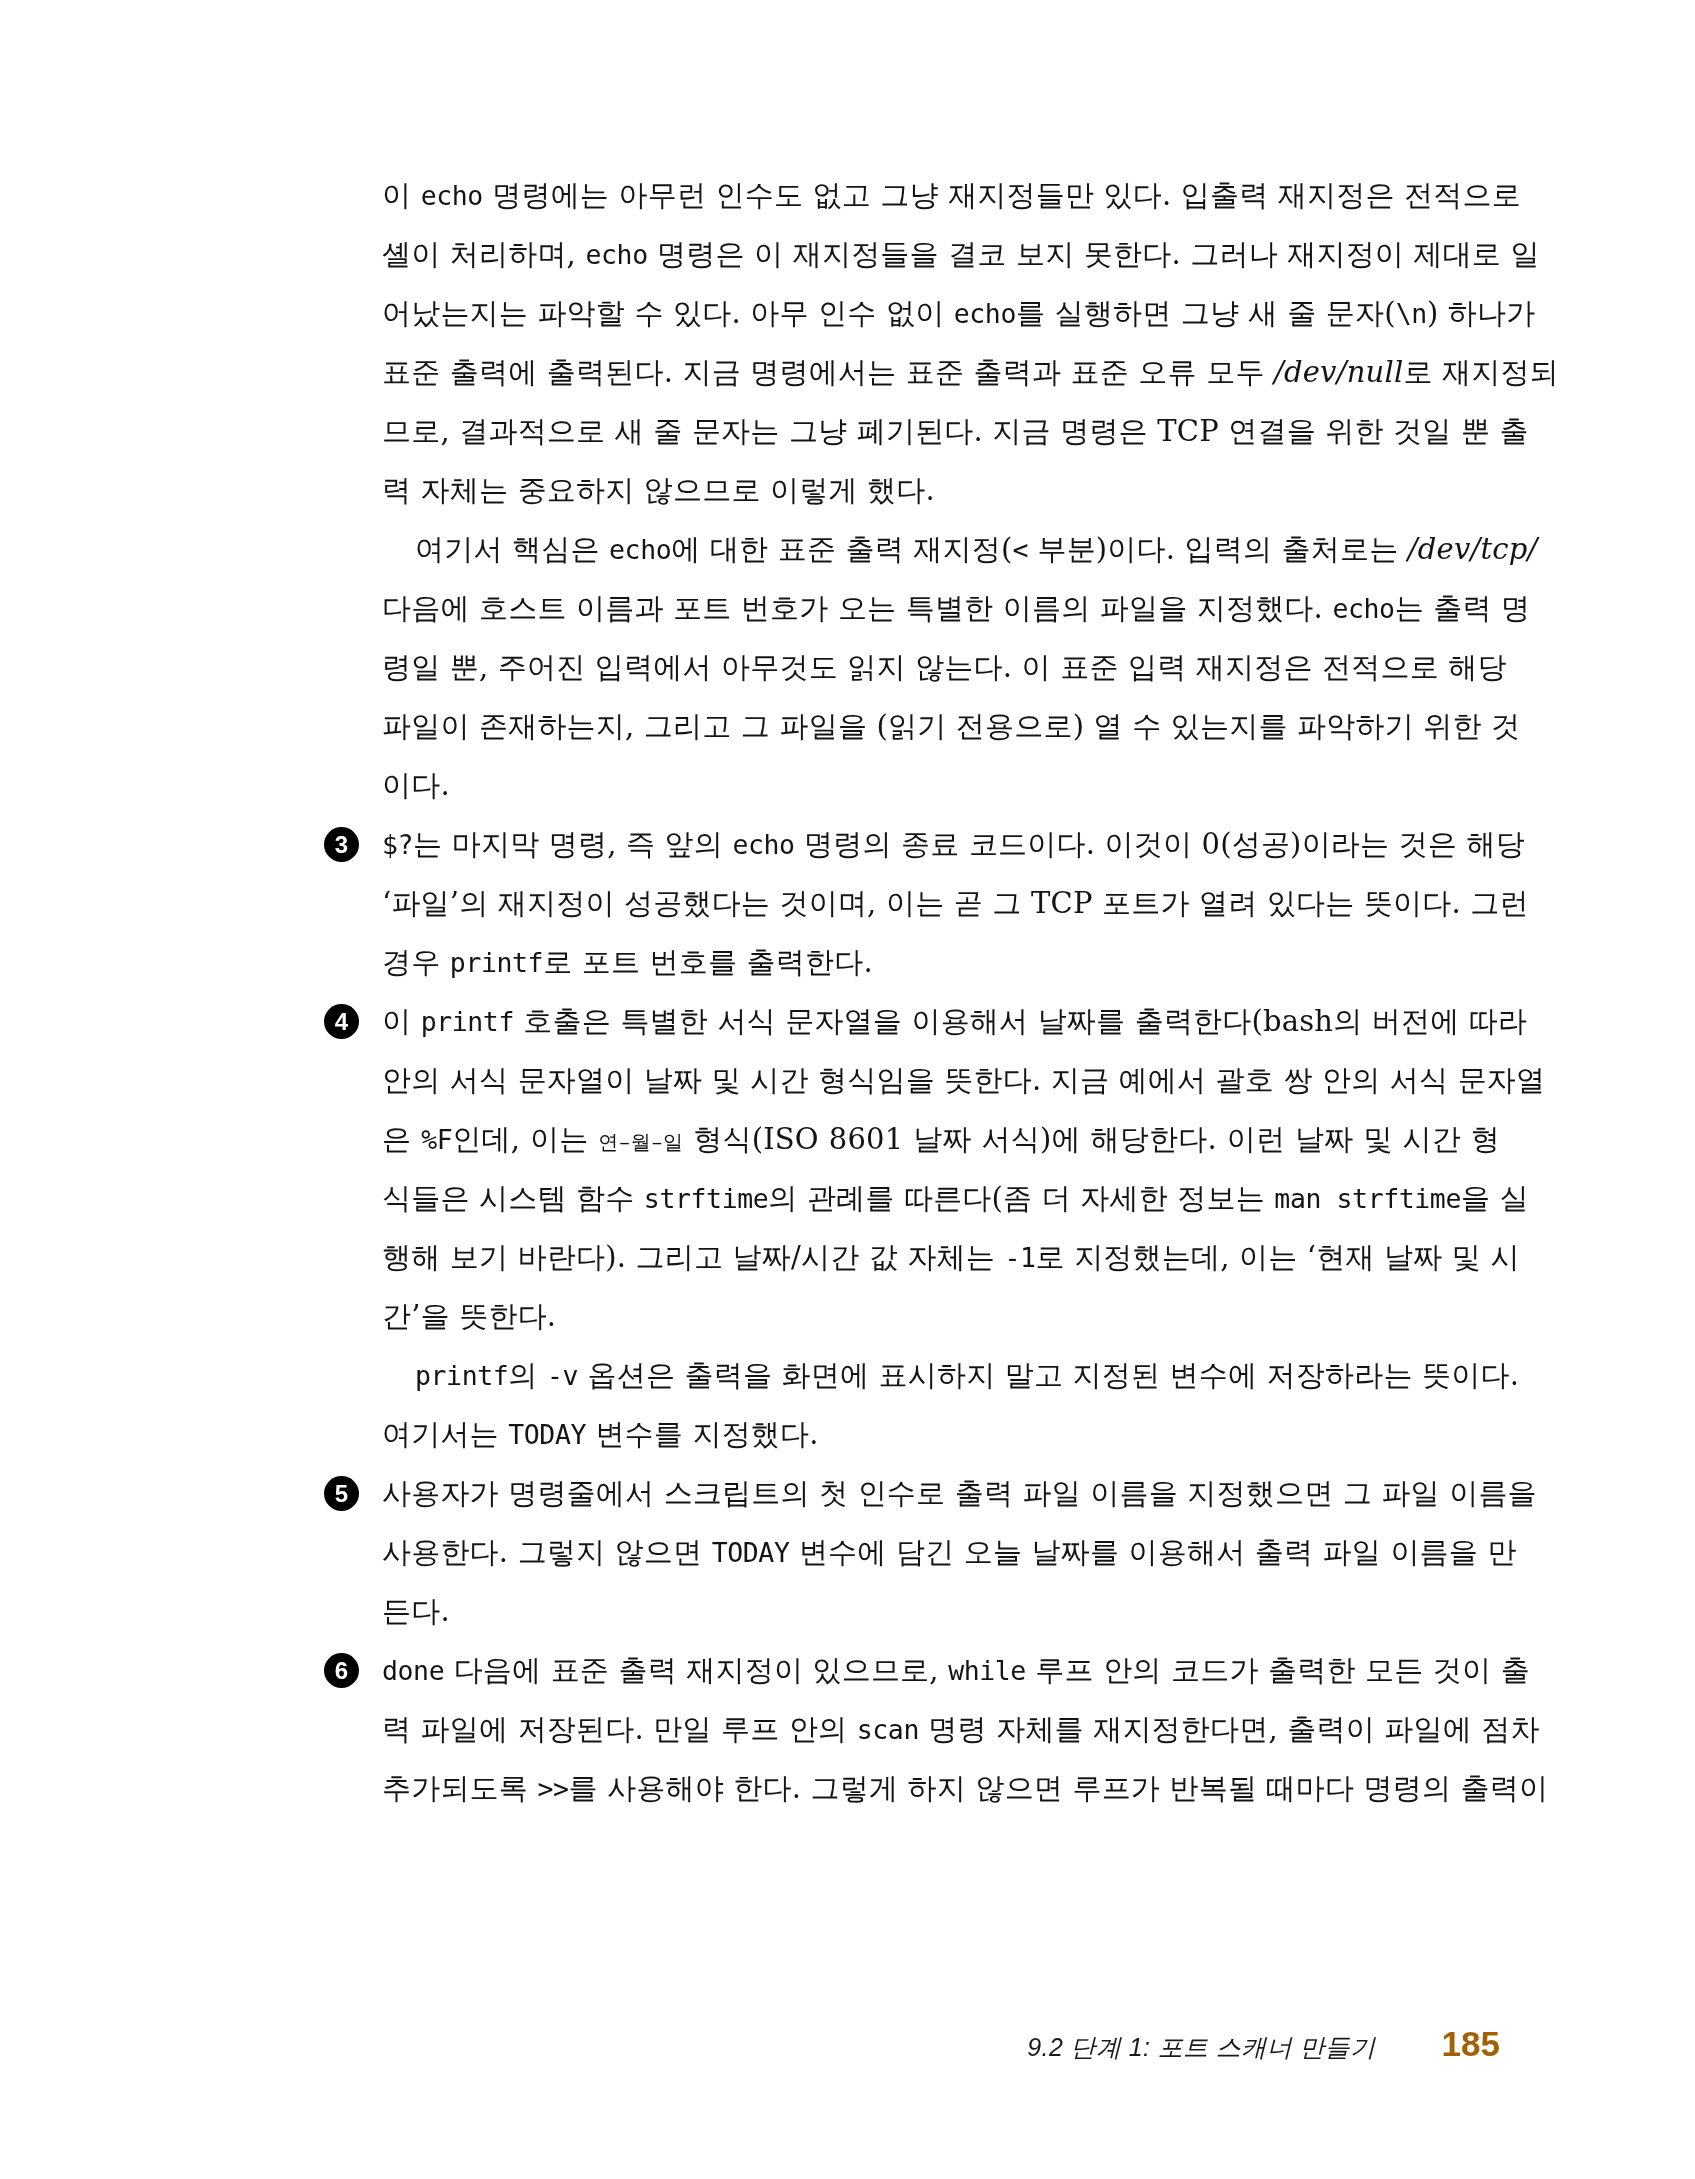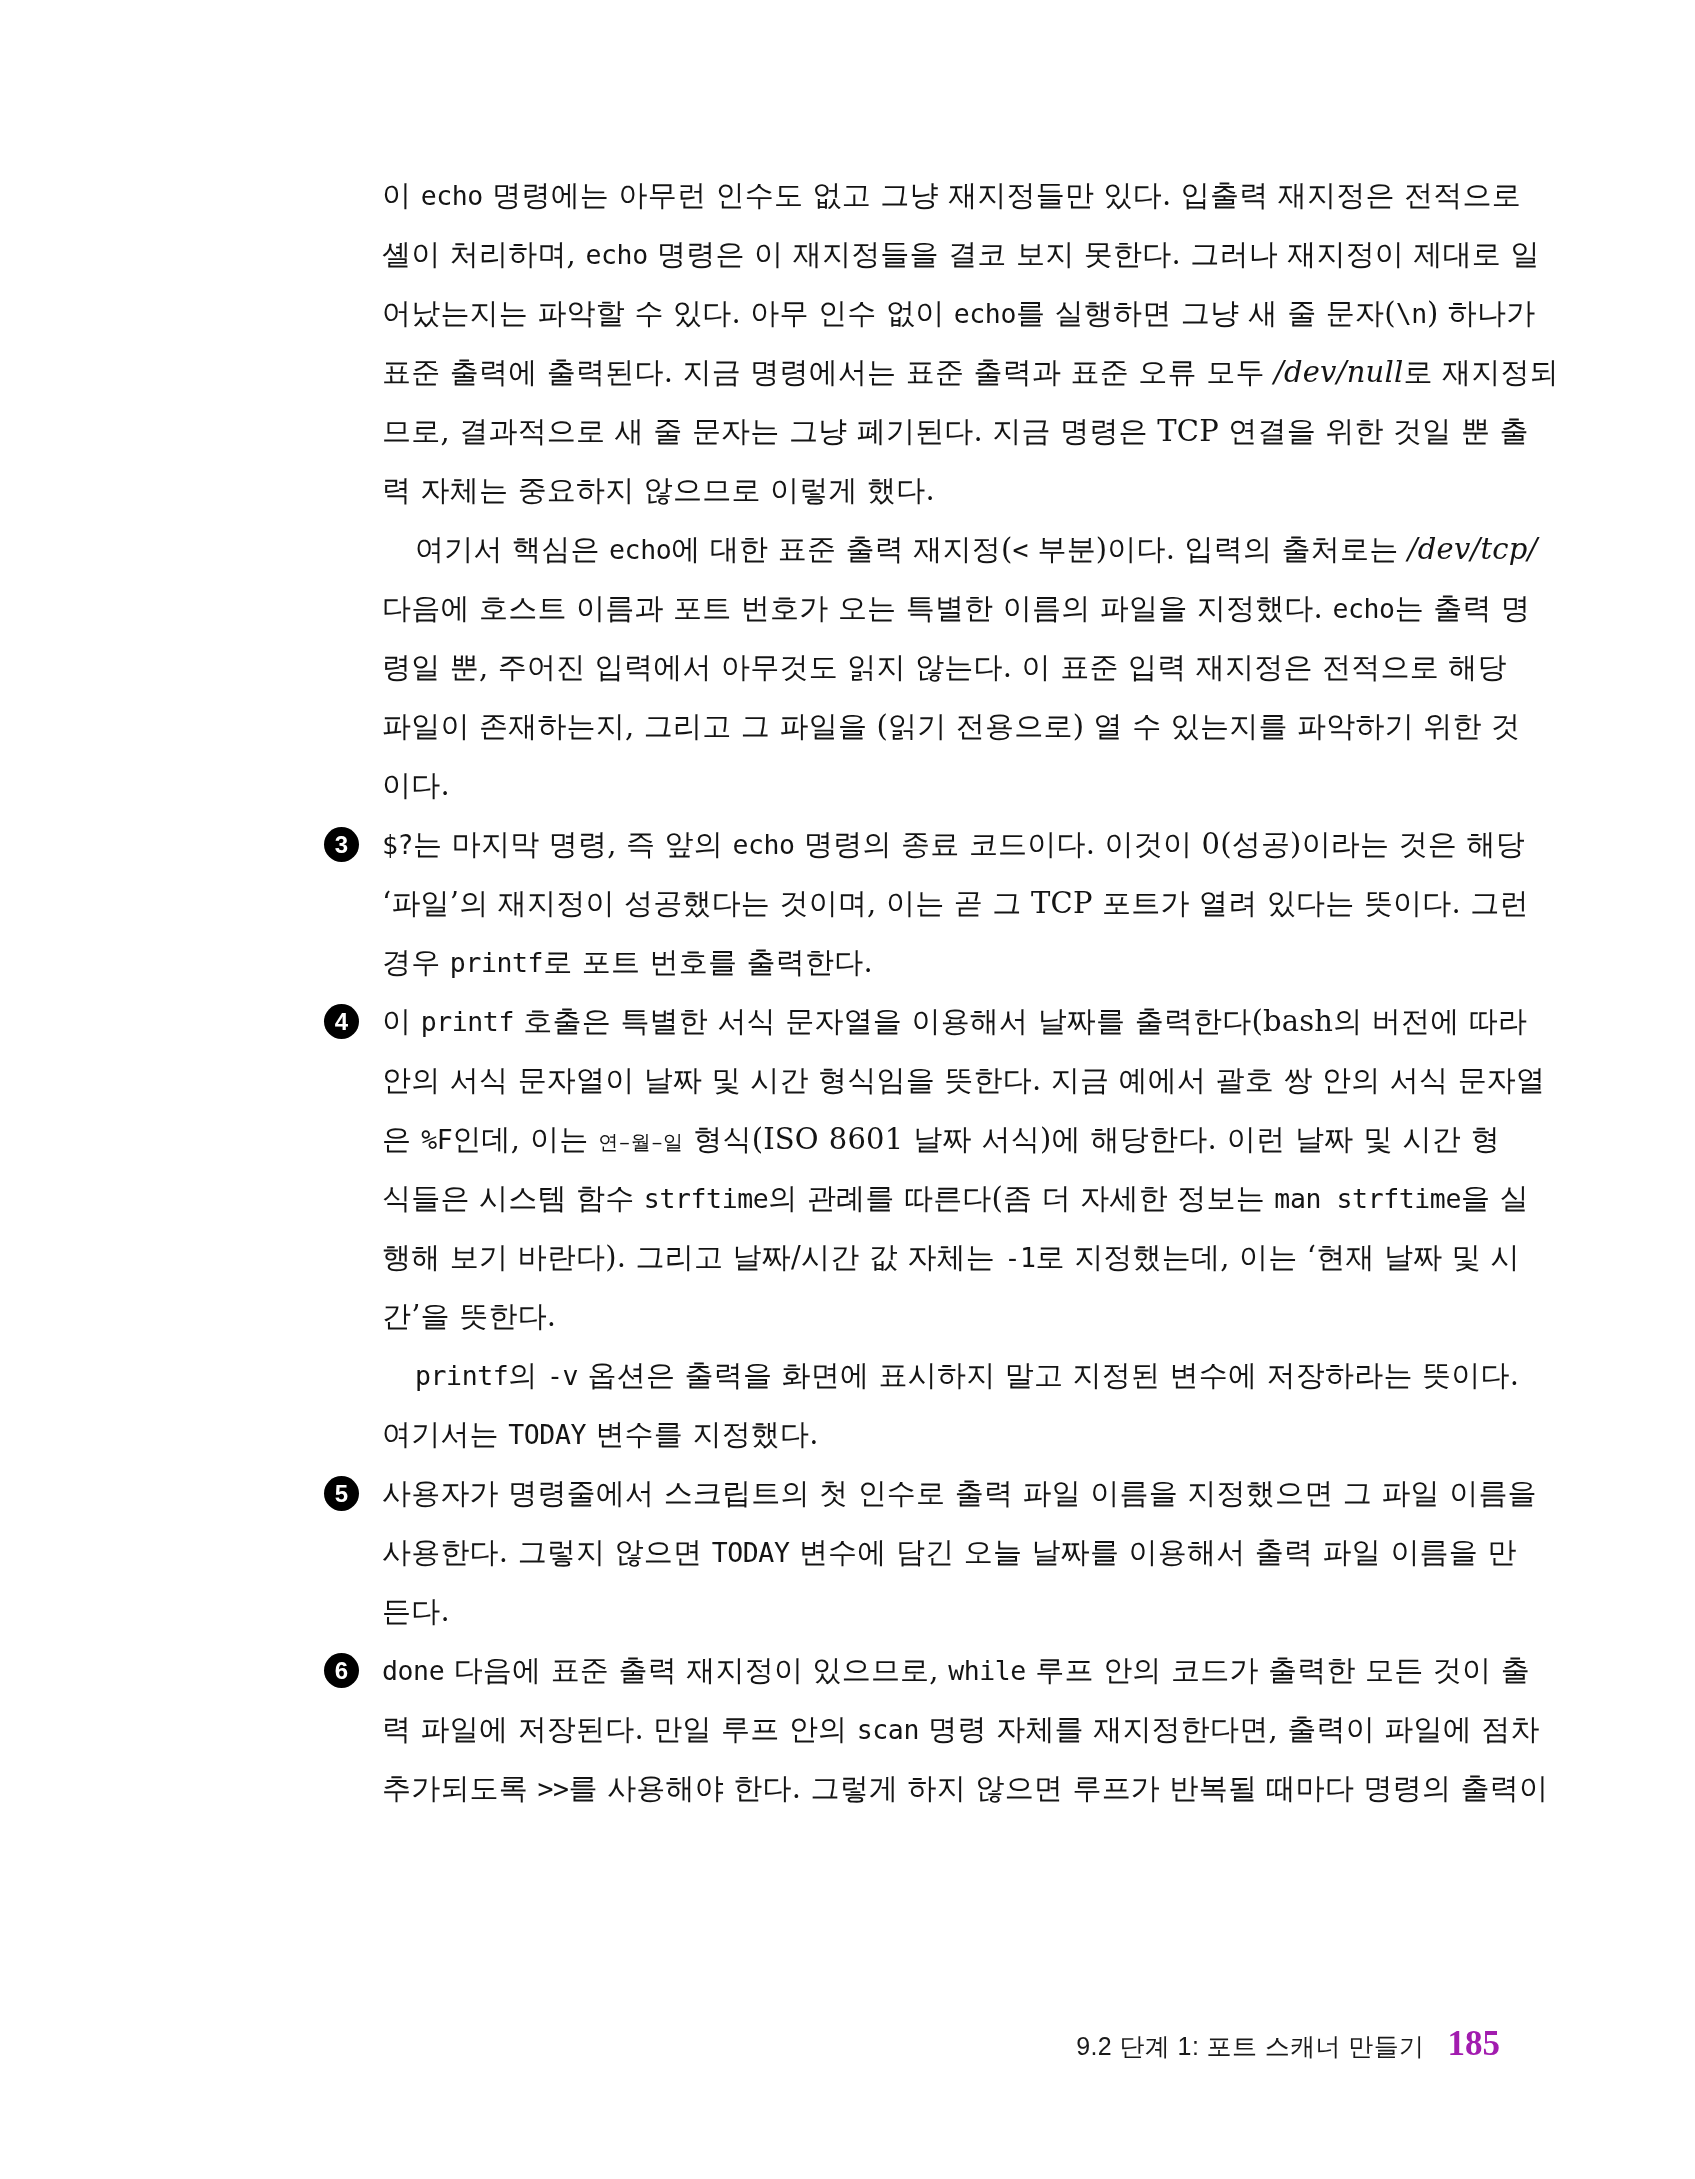--- a/index.html
+++ b/index.html
@@ -65,26 +65,28 @@
     right: 196px;
     display: flex;
     align-items: baseline;
     gap: 23px;
   }
   .footer-section {
     font-family: "Liberation Sans", sans-serif;
     font-size: 25px;
     color: #1a1a1a;
     letter-spacing: 0.4px;
+    font-style: italic;
   }
   .footer-page-number {
-    font-family: Liberation Serif, serif;
+    font-family: Liberation Sans, sans-serif;
     font-weight: bold;
     font-size: 35px;
-    color: #a21caf;
+    color: #a16207;
+    margin-left: 43px;
   }
 </style>
 </head>
 <body>
 
 <div class="page">
 
   <div class="body-text">
       <div class="line"><span class="s-n">이 </span><span class="s-c">echo</span><span class="s-n"> 명령에는 아무런 인수도 없고 그냥 재지정들만 있다. 입출력 재지정은 전적으로</span></div>
       <div class="line"><span class="s-n">셸이 처리하며, </span><span class="s-c">echo</span><span class="s-n"> 명령은 이 재지정들을 결코 보지 못한다. 그러나 재지정이 제대로 일</span></div>

